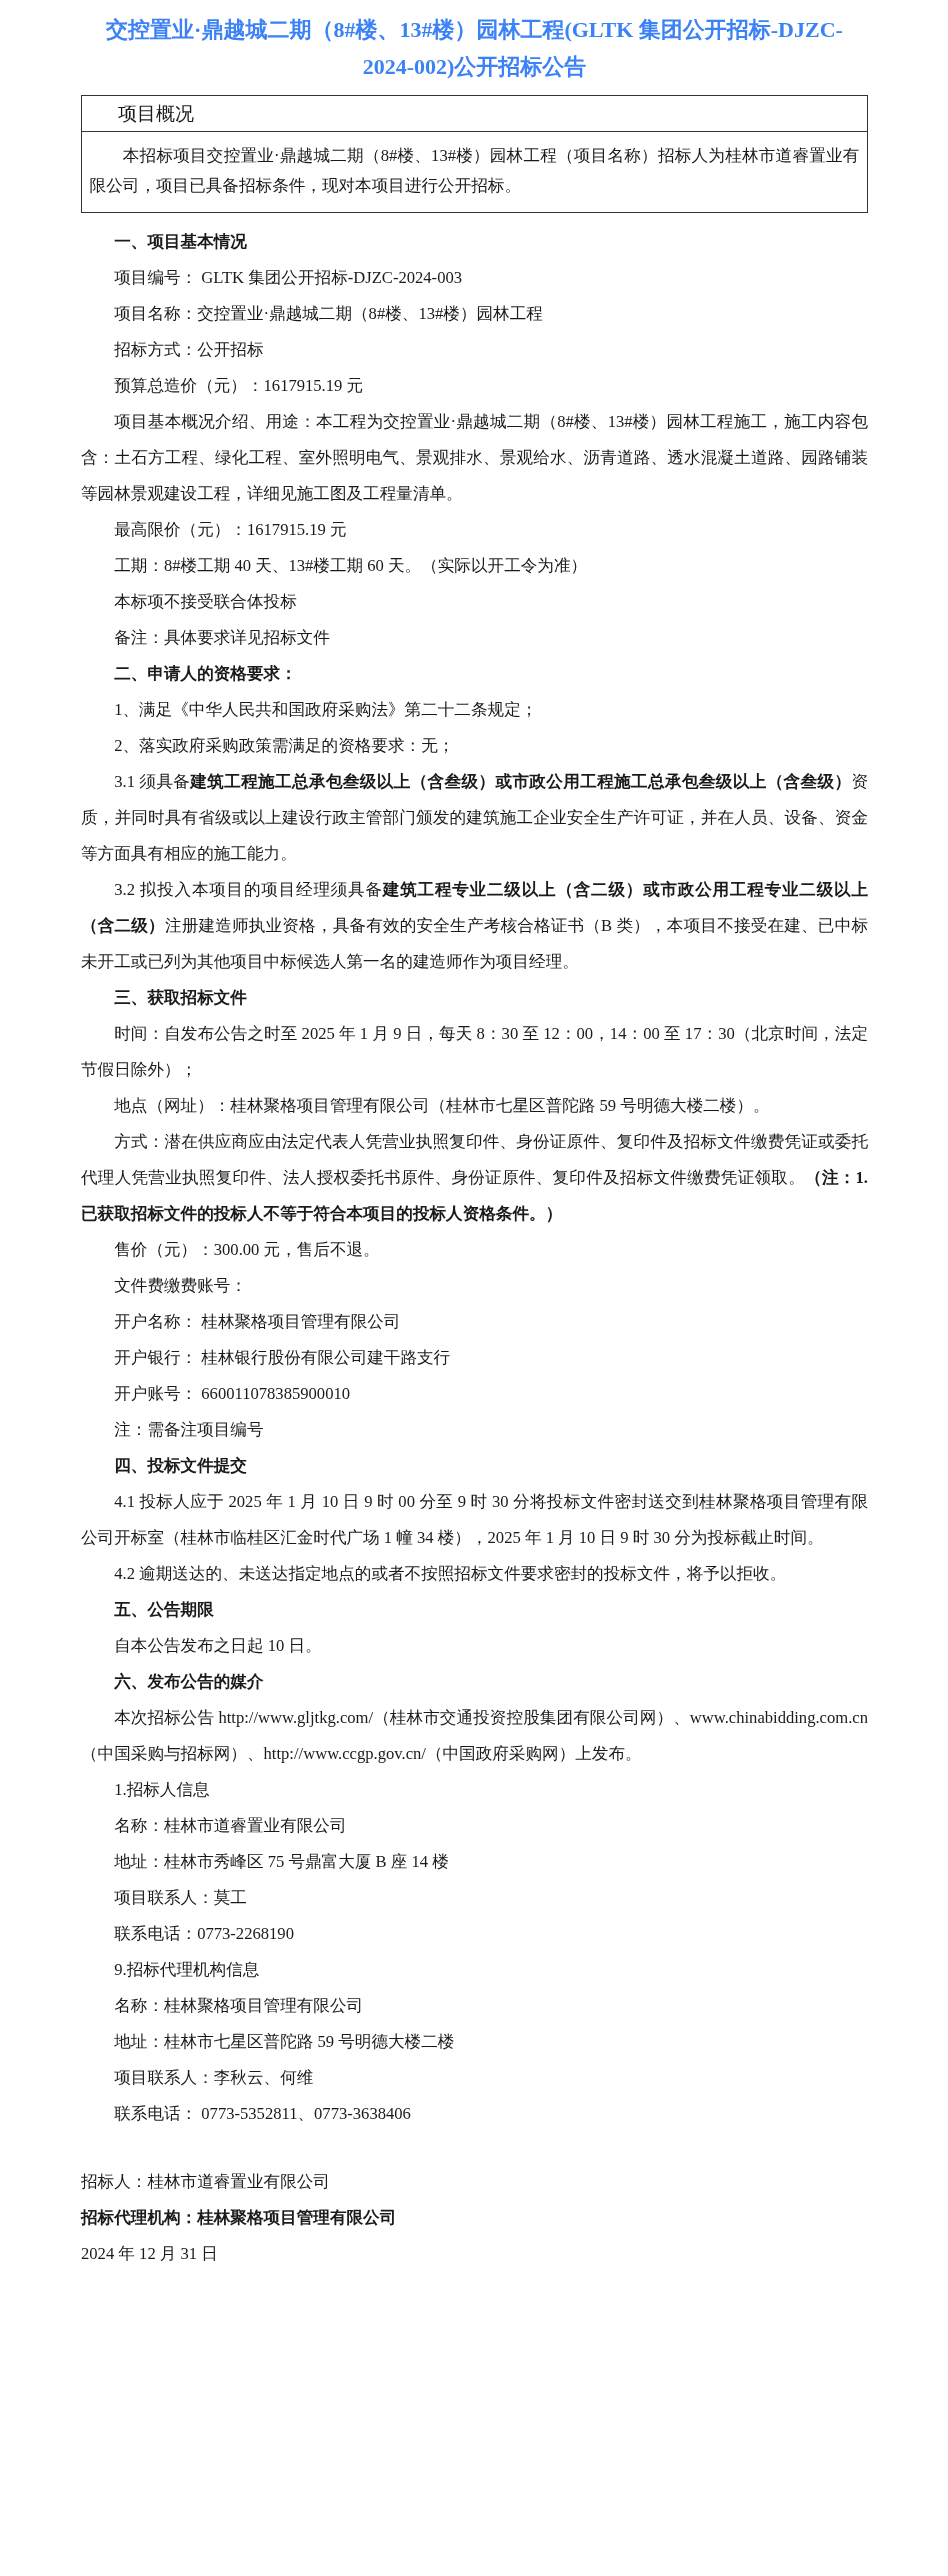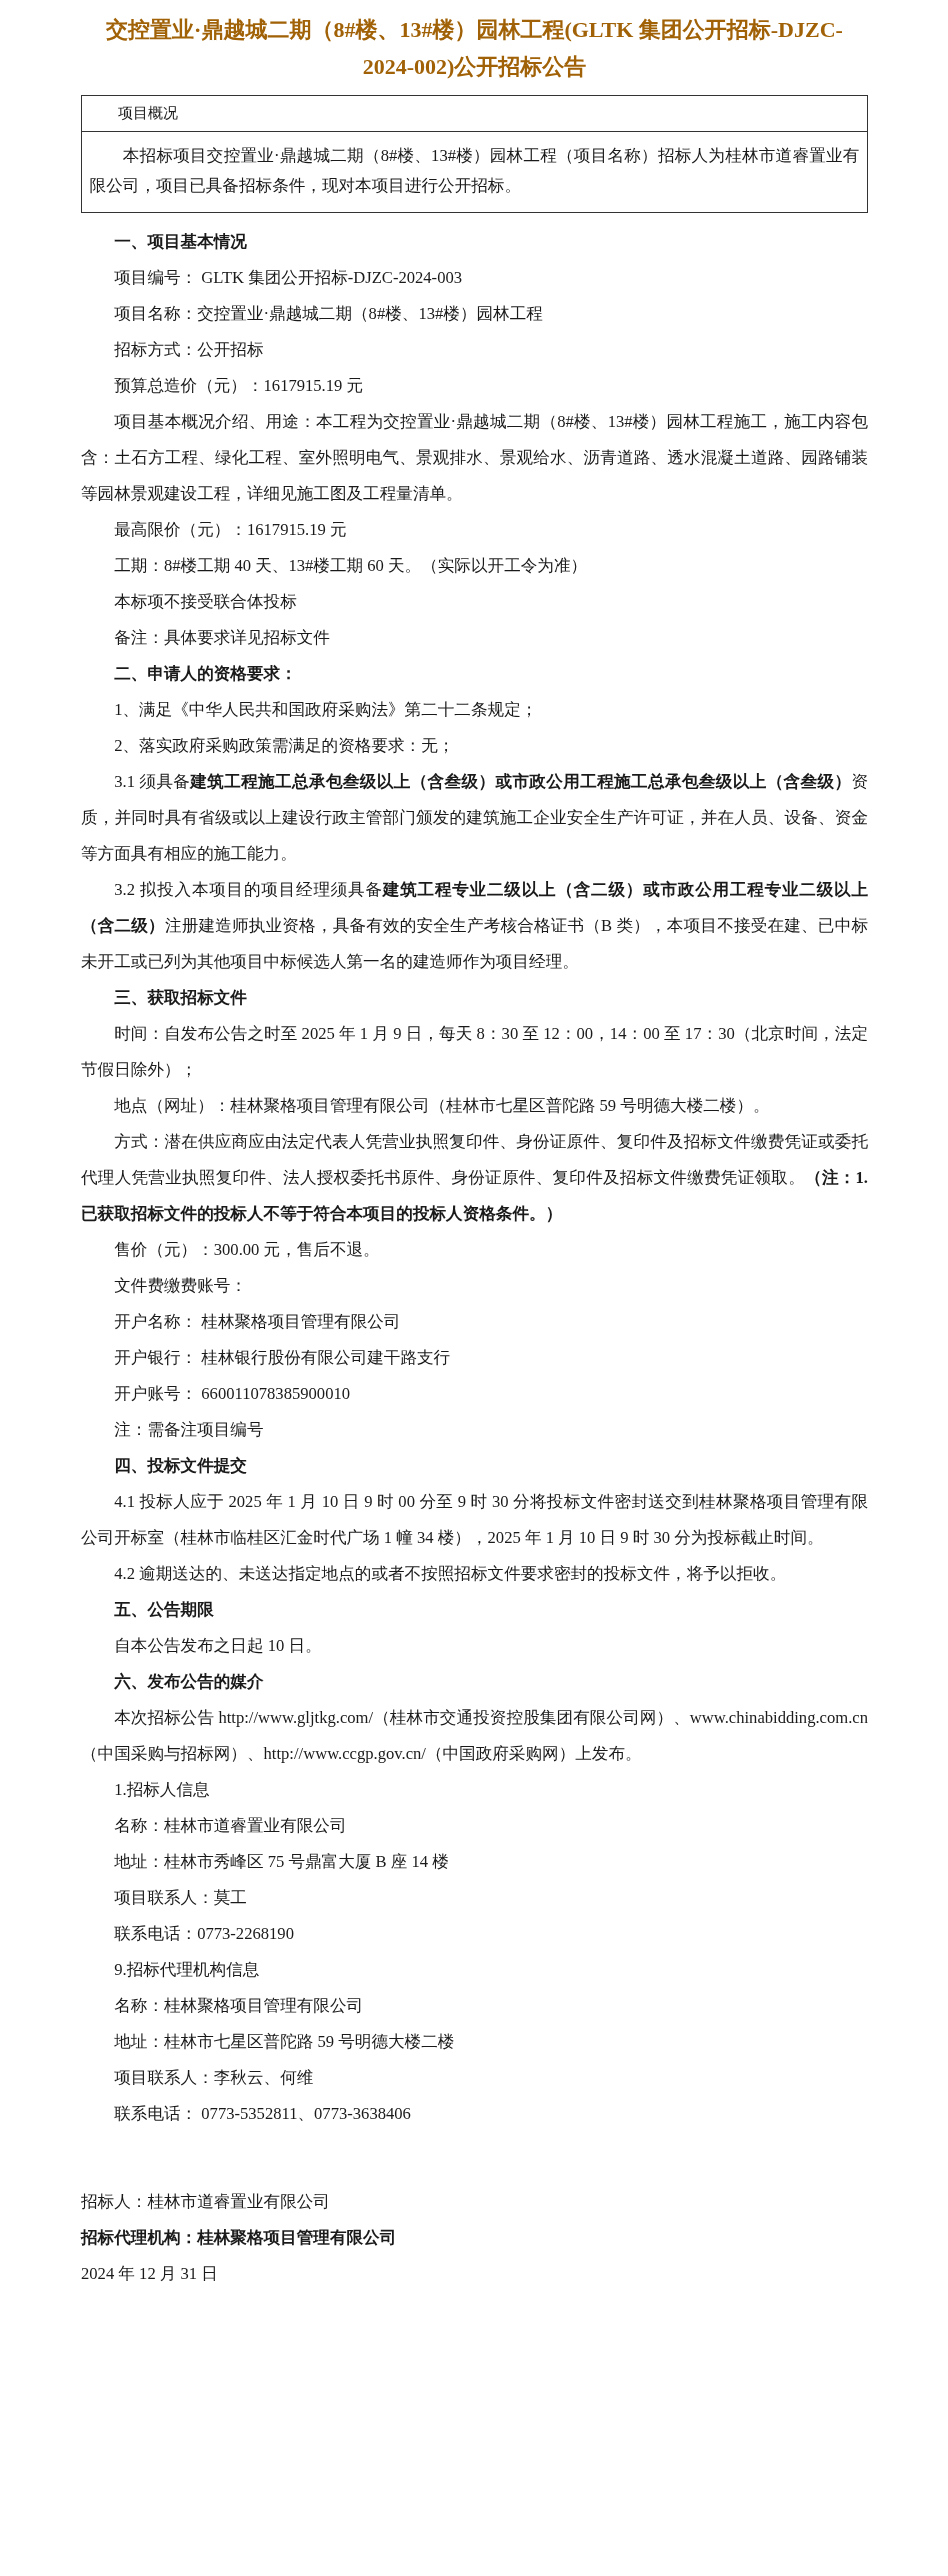--- a/index.html
+++ b/index.html
@@ -11,29 +11,29 @@
     font-family: "Liberation Serif", "DejaVu Serif", serif;
   }
   .doc { padding: 5.7px 81px 0 81px; }
 
   .title {
     margin: 5.7px 0 9.5px 0;
     text-align: center;
     font-size: 22px;
     font-weight: bold;
     line-height: 37px;
-    color: #a16207;
+    color: #3b82f6;
   }
 
   .overview-box {
     border: 0.9px solid #333;
     margin: 0 0 11.4px 0;
   }
   .overview-label {
-    font-size: 15px;
+    font-size: 19px;
     line-height: 21px;
     padding: 7.6px 0 6.6px 36px;
     border-bottom: 0.9px solid #333;
   }
   .overview-body {
     font-size: 16.6px;
     line-height: 30px;
     padding: 8.5px 7.6px 11.4px 7.6px;
     text-indent: 2em;
     text-align: justify;
@@ -42,21 +42,21 @@
   #paragraphs p {
     margin: 0;
     font-size: 16.6px;
     line-height: 36px;
     text-indent: 2em;
     text-align: justify;
   }
   #paragraphs p.heading { font-weight: bold; text-align: left; }
   #paragraphs span.bold { font-weight: bold; }
 
-  .signature { margin-top: 52px; }
+  .signature { margin-top: 32px; }
   .signature p {
     margin: 0;
     font-size: 16.6px;
     line-height: 36px;
   }
   .sig-bidder { margin-left: 344px; margin-bottom: 26.6px; }
   .sig-agency { margin-left: 344px; font-weight: bold; }
   .sig-date   { margin-left: 515px; margin-top: 1.9px; }
 </style>
 </head>

